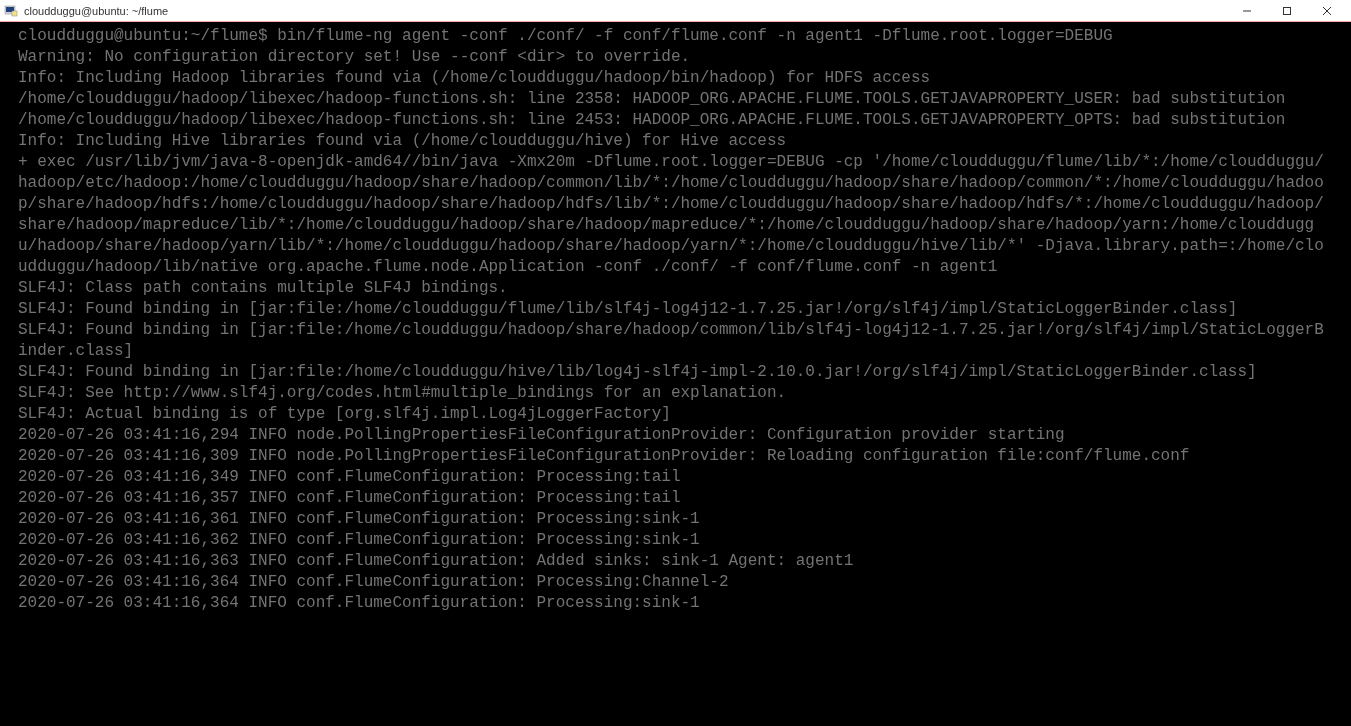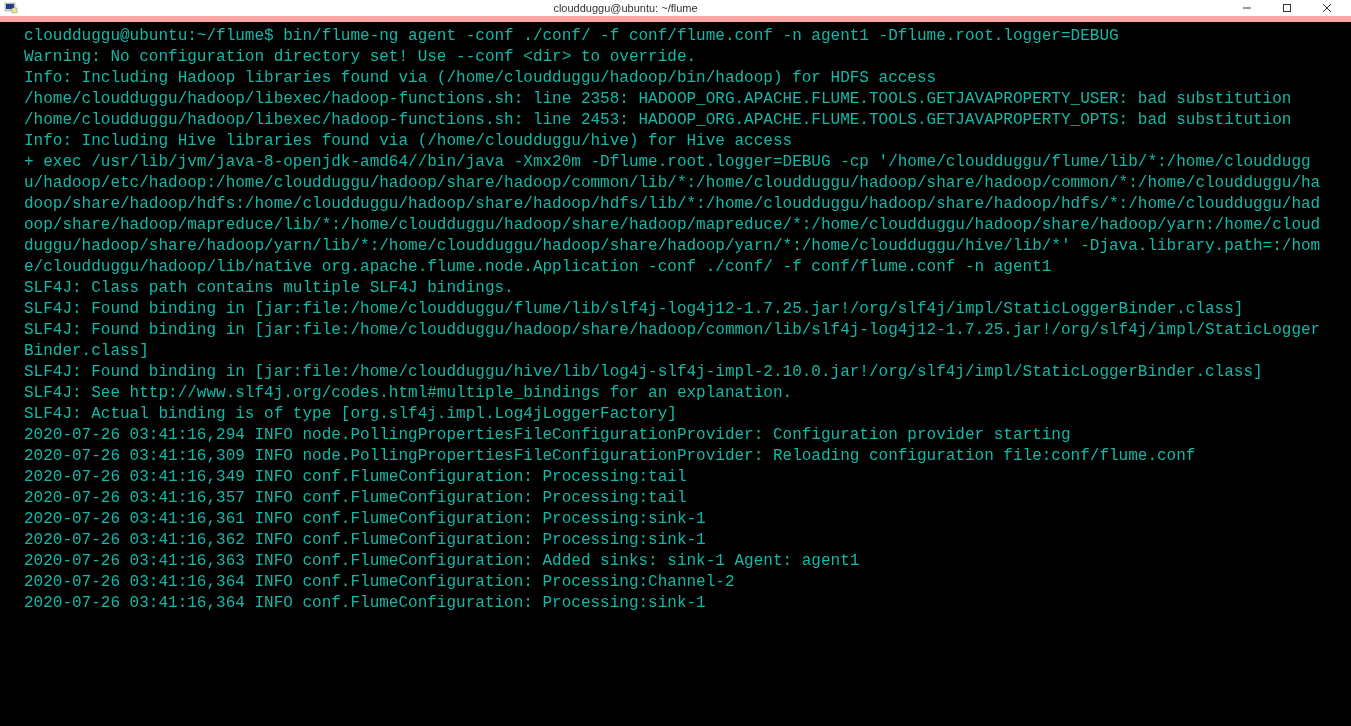--- a/index.html
+++ b/index.html
@@ -20,24 +20,23 @@
       display: flex;
       flex-direction: column;
       background: #fff;
     }
     .titlebar {
       height: 22px;
       background: #ffffff;
       display: flex;
       align-items: center;
       padding: 0 4px;
-      border-bottom: 6px solid #fca5a5;
+      border-bottom: 1px solid #fca5a5;
       font-size: 11px;
       color: #333;
-      text-align: center;
     }
     .titlebar-icon {
       width: 14px;
       height: 14px;
       margin-right: 6px;
       display: inline-flex;
       align-items: center;
       justify-content: center;
     }
     .titlebar-title {
@@ -53,25 +52,25 @@
       display: flex;
       align-items: center;
       justify-content: center;
       cursor: pointer;
       font-size: 12px;
       color: #333;
     }
     .terminal {
       flex: 1;
       background: #000000;
-      color: #14b8a6;
+      color: #737373;
       font-family: 'Consolas', 'Courier New', monospace;
       font-size: 16px;
       line-height: 21px;
-      padding: 4px 24px;
+      padding: 4px 18px;
       white-space: pre-wrap;
       word-break: break-all;
       overflow: hidden;
     }
     .term-line {
       display: block;
     }
   </style>
 </head>
 <body>

